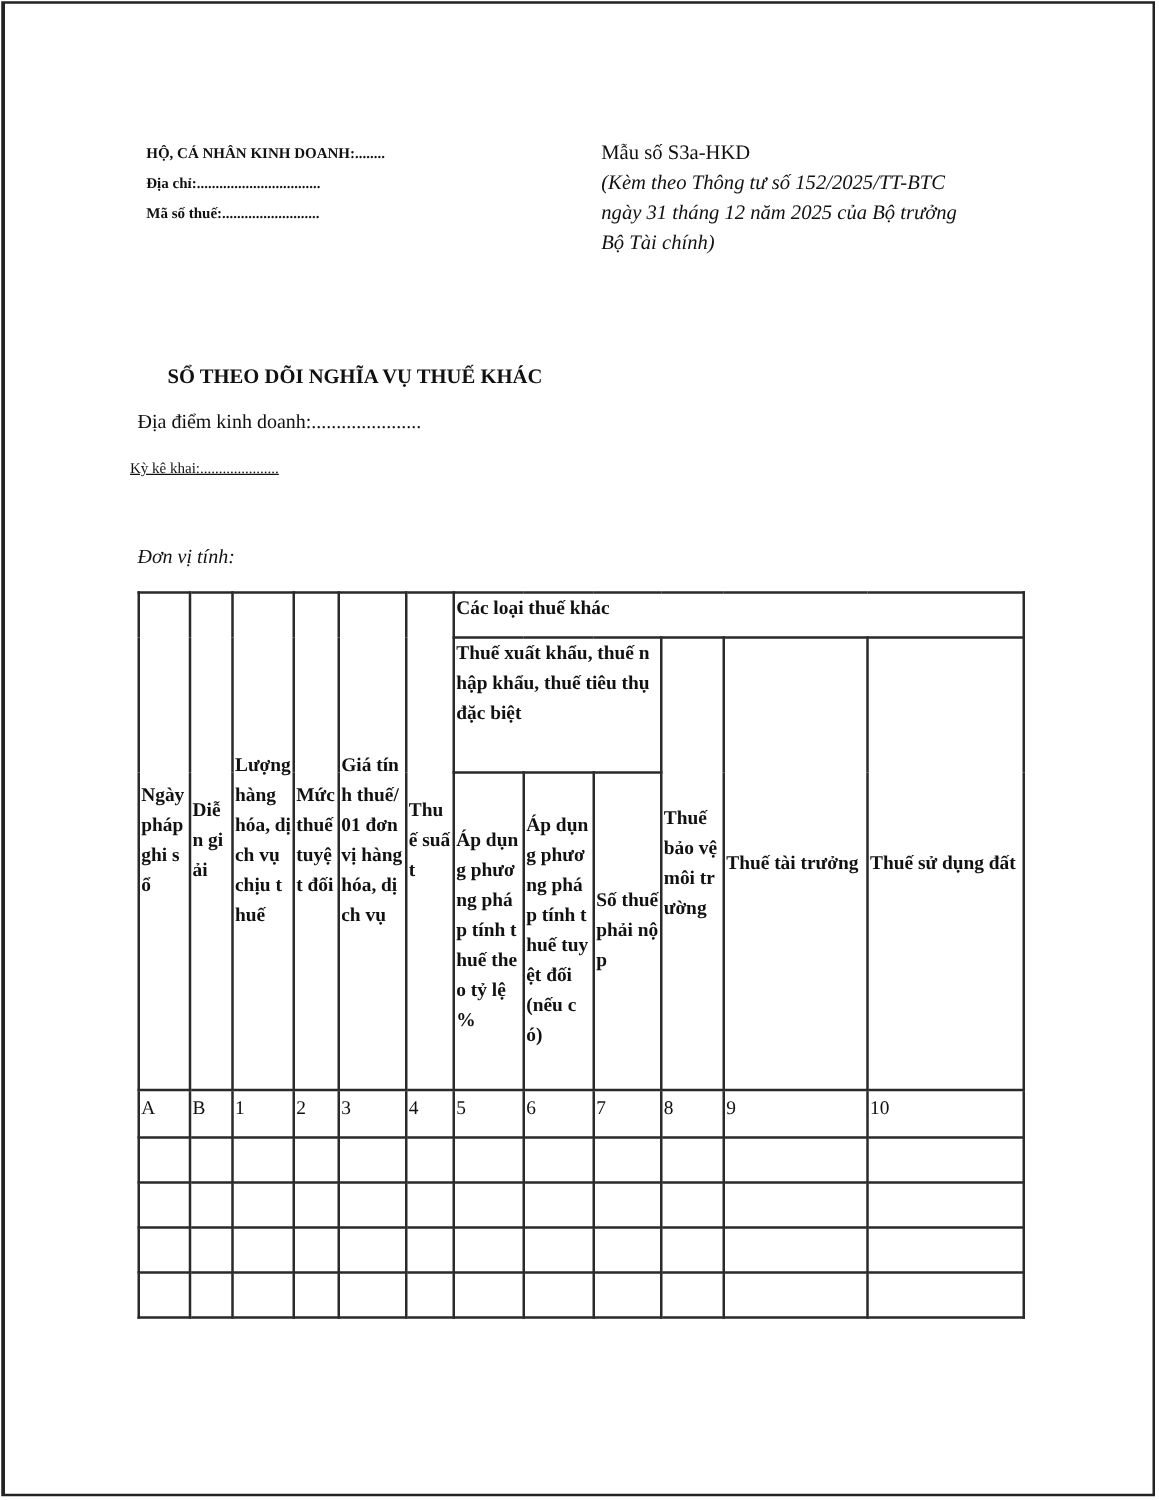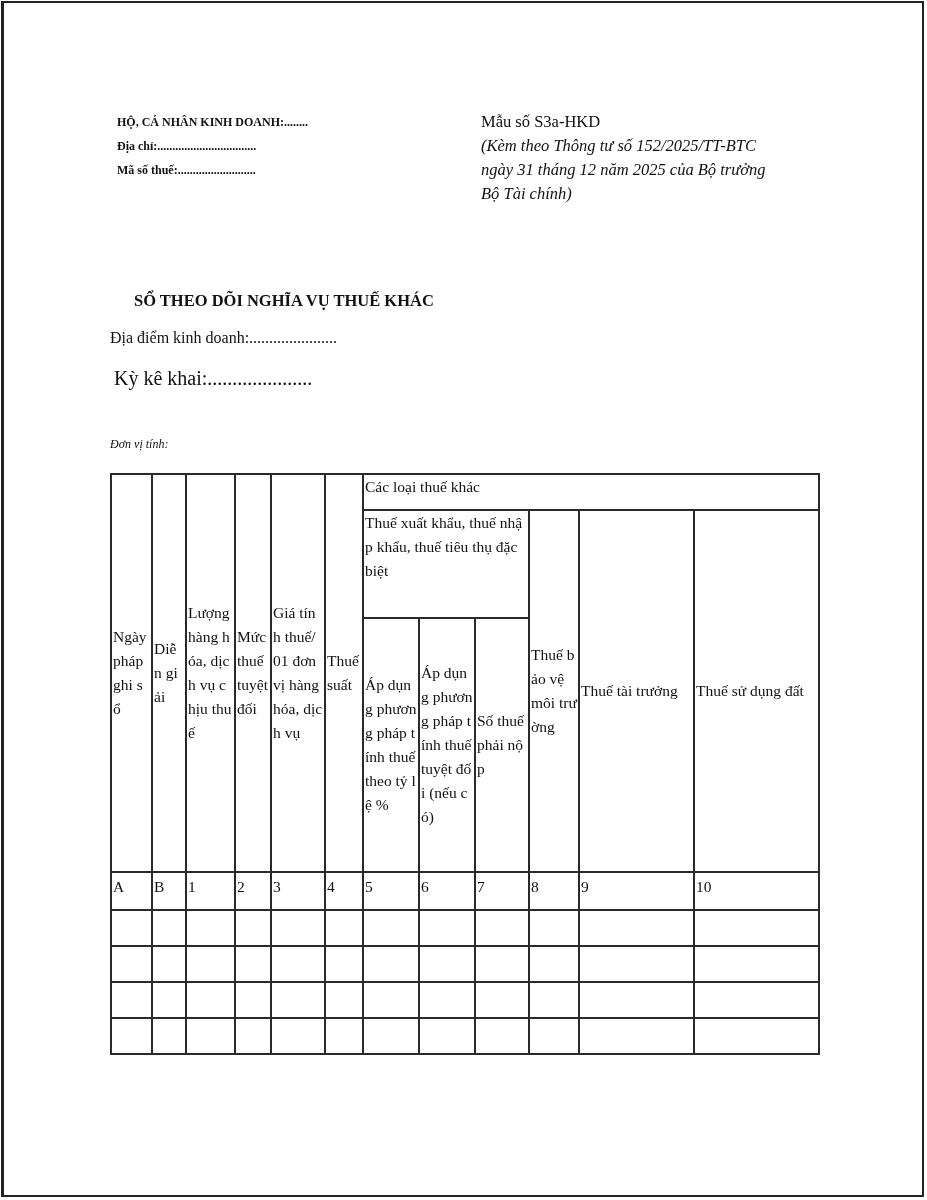--- a/index.html
+++ b/index.html
@@ -6,28 +6,28 @@
   body { width: 927px; height: 1200px; position: relative; overflow: hidden;
          font-family: "Liberation Serif", "DejaVu Serif", serif; color: #111; }
   .page-frame { position: absolute; left: 1px; top: 1px; width: 923px; height: 1196px;
                 border: 1px solid #222; box-sizing: border-box; border-width: 2px 2px 2px 3px; }
   .hdr-left { position: absolute; left: 117px; top: 110px; font-weight: bold; font-size: 12px; line-height: 24px; }
   .hdr-right { position: absolute; left: 481px; top: 110px; font-size: 16.5px; line-height: 24px; }
   .hdr-right .form-no { font-weight: normal; }
   .hdr-right .ref { font-style: italic; }
   .title { position: absolute; left: 110px; top: 291px; font-weight: bold; font-size: 16.5px; margin-left: 24px; }
   .field1 { position: absolute; left: 110px; top: 329px; font-size: 16px; }
-  .field2 { position: absolute; left: 114px; top: 367px; font-size: 20px; }
-  .unit { position: absolute; left: 110px; top: 437px; font-size: 12px; font-style: italic; }
+  .field2 { position: absolute; left: 104px; top: 367px; font-size: 12px; text-decoration: underline; }
+  .unit { position: absolute; left: 110px; top: 437px; font-size: 16px; font-style: italic; }
 
   table.ledger { position: absolute; left: 110px; top: 473px; border-collapse: collapse;
                  table-layout: fixed; width: 708px; }
   table.ledger td { border: 2px solid #2a2a2a; padding: 0 1px; vertical-align: middle;
                     font-size: 15.5px; line-height: 24px; word-break: break-all; overflow-wrap: anywhere; }
-  table.ledger td.hd { font-weight: normal; margin-left: 17px; }
+  table.ledger td.hd { font-weight: bold; margin-left: 17px; }
   table.ledger td.top { vertical-align: top; }
   table.ledger tr.r-group td { height: 34px; }
   table.ledger tr.r-sub td { height: 106px; }
   table.ledger tr.r-leaf td { height: 252px; }
   table.ledger tr.r-idx td { height: 34px; vertical-align: top; padding-top: 2px; font-weight: normal; }
   table.ledger tr.r-data td { height: 34px; }
 </style>
 </head>
 <body>
 

